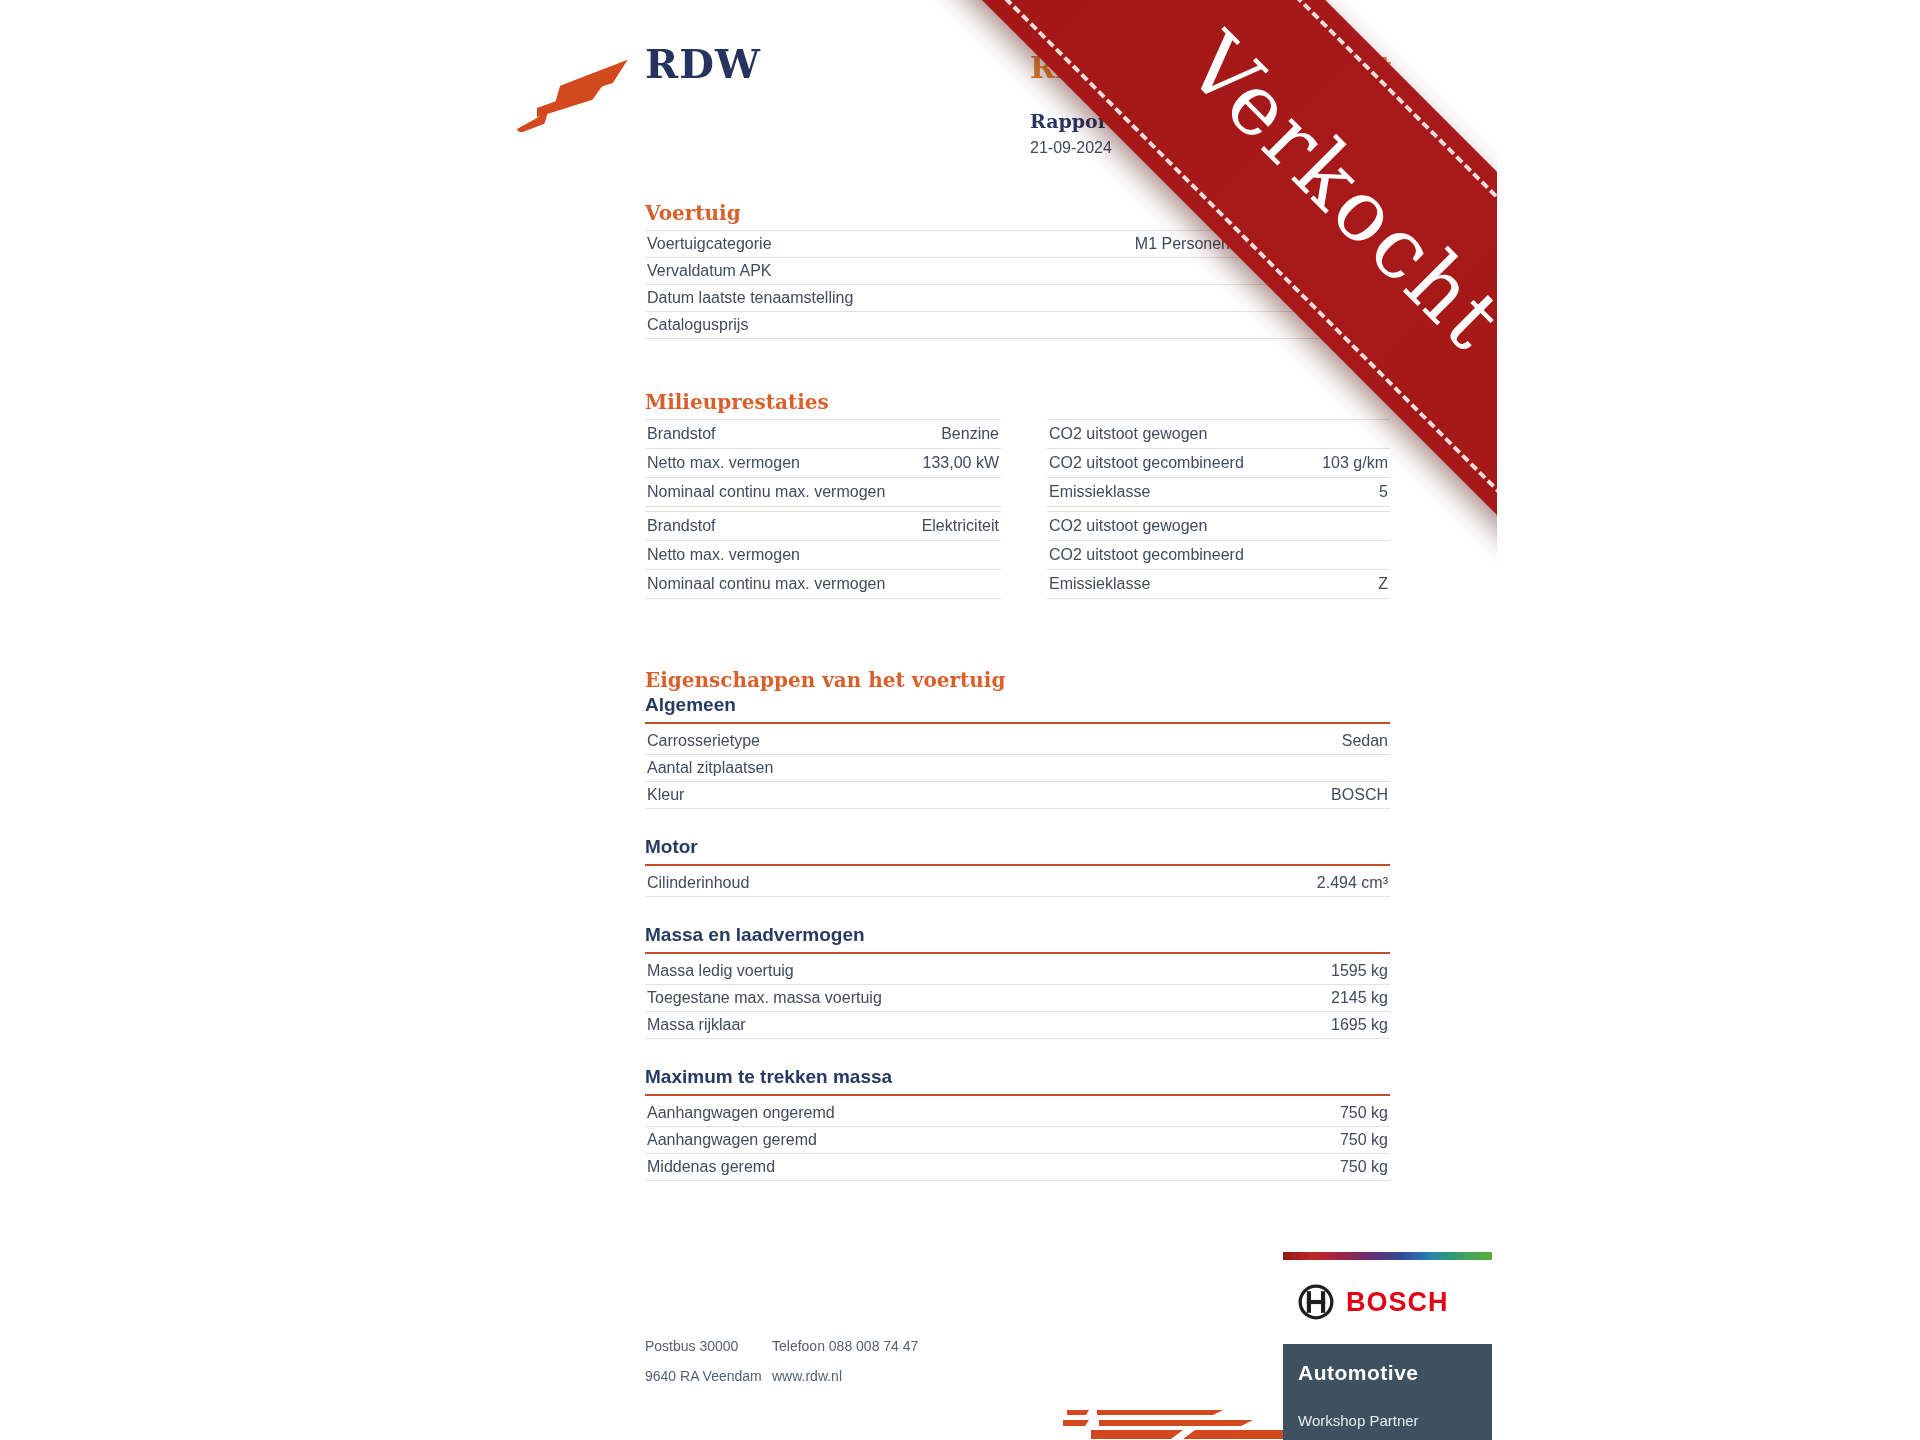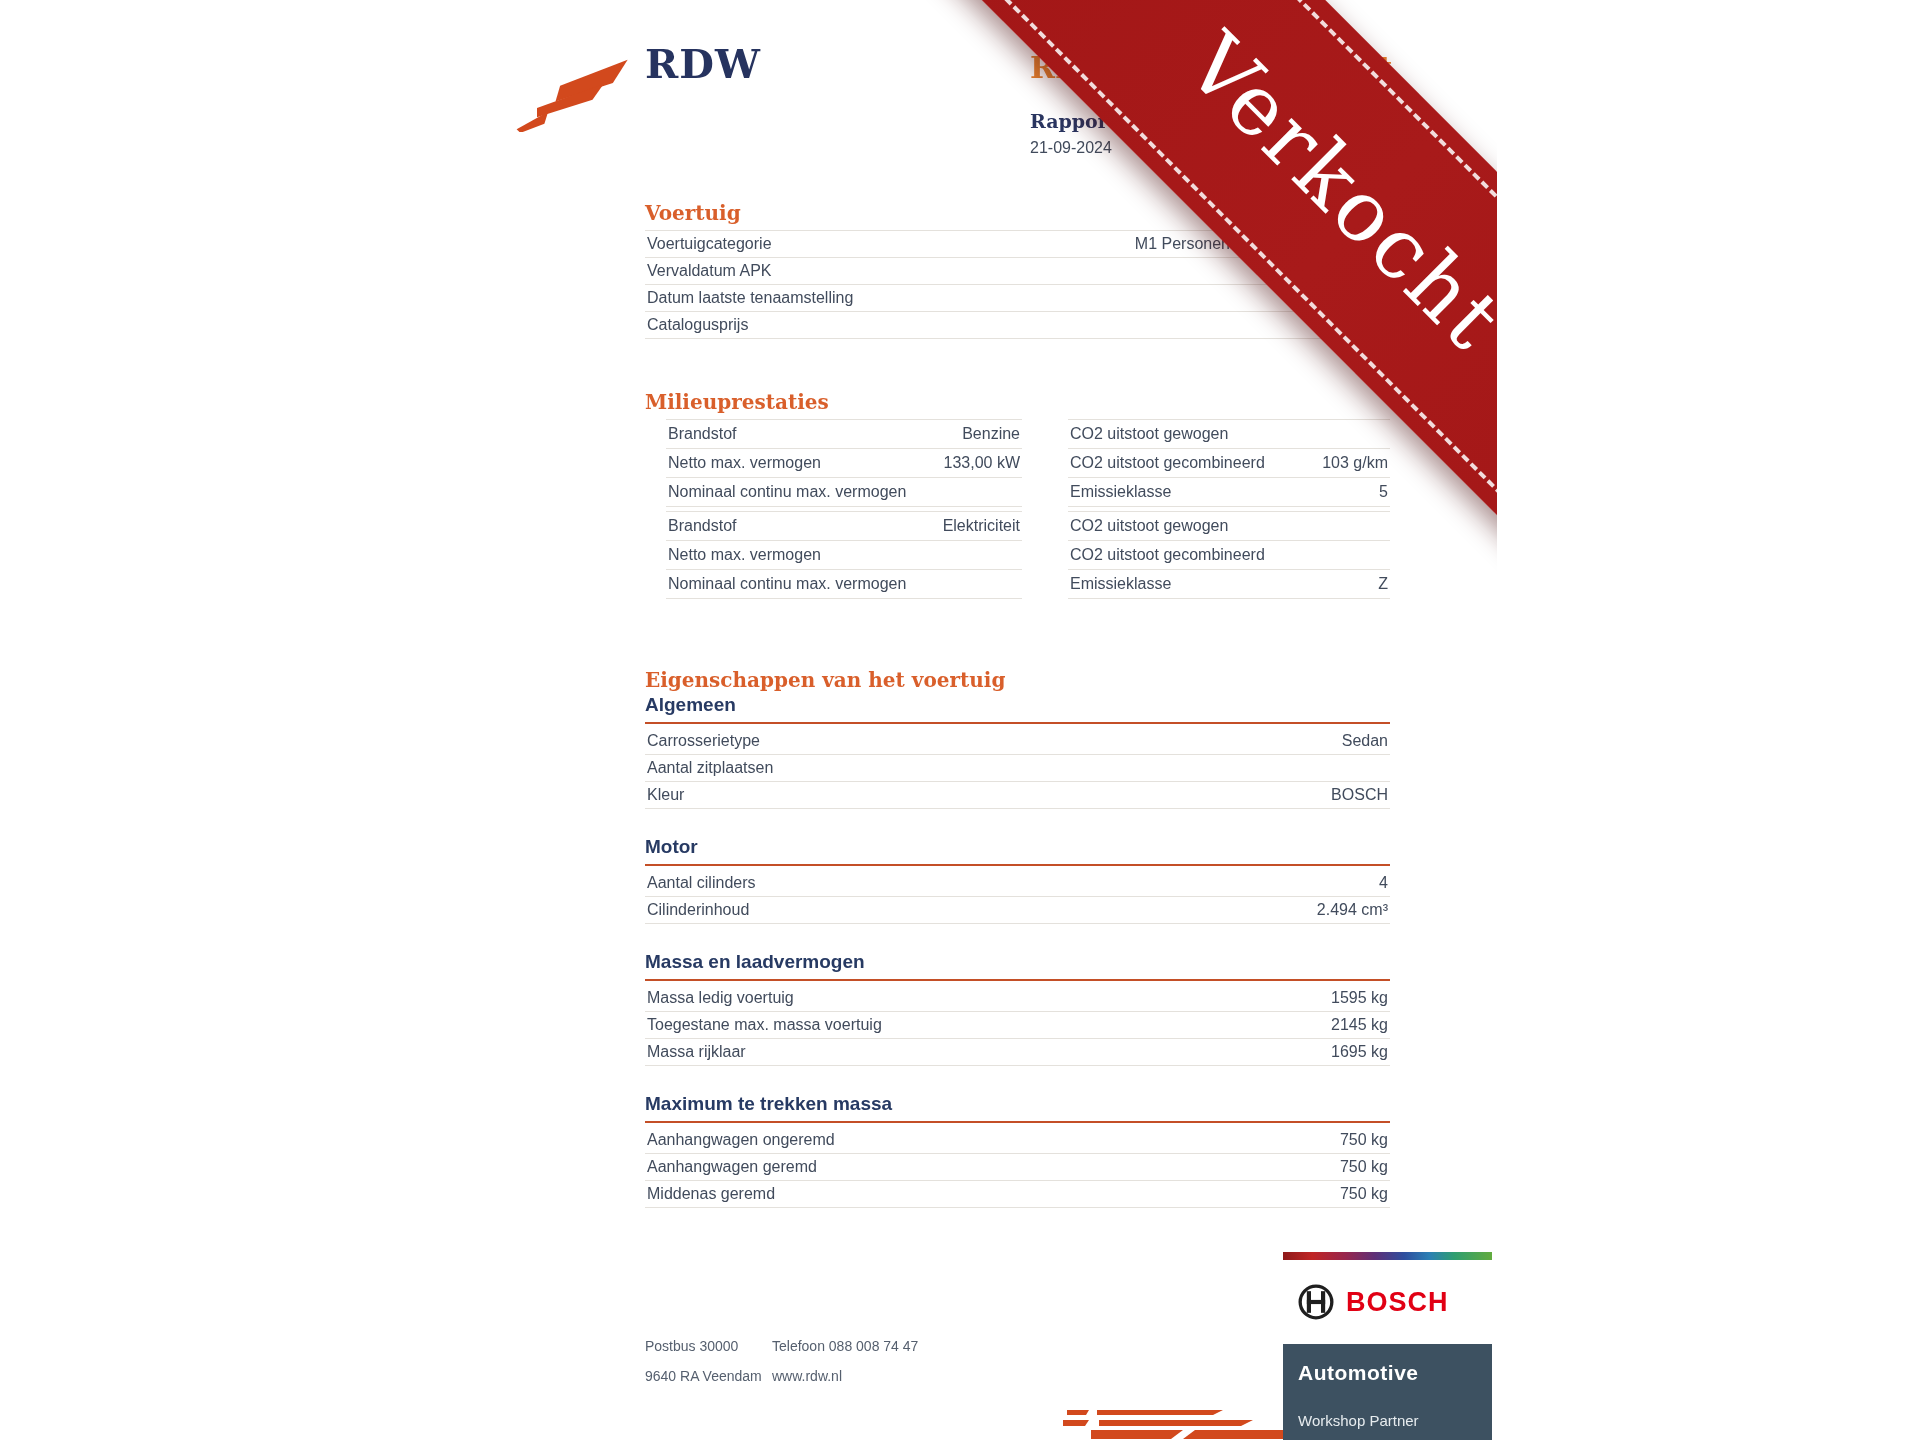--- a/index.html
+++ b/index.html
@@ -51,21 +51,21 @@
     display:flex;justify-content:space-between;align-items:center;
     border-bottom:1px solid #e4e1dc;padding:4px 2px;
     font-size:16px;color:#414b5c;min-height:17px;
   }
   .table.topline > .row:first-child{border-top:1px solid #e4e1dc;}
   .row .value{text-align:right;white-space:nowrap;}
   .row .value.pad-r{padding-right:158px;}
 
   
   .mtable{margin-top:4px;}
-  .mrow{display:flex;font-size:16px;color:#414b5c;margin-left:21px;}
+  .mrow{display:flex;font-size:16px;color:#414b5c;}
   .mrow .half{
     display:flex;justify-content:space-between;align-items:center;
     border-bottom:1px solid #e4e1dc;padding:5px 2px;min-height:17px;
   }
   .mrow .h1{width:352px;flex:0 0 352px;}
   .mrow .h2{flex:1;margin-left:46px;}
   .mtable .mrow:first-child .half{border-top:1px solid #e4e1dc;}
   .half .value{text-align:right;white-space:nowrap;}
 
   
@@ -238,24 +238,20 @@
       </div>
       <div class="row">
         <span class="label">Kleur</span>
         <span class="value">BOSCH</span>
       </div>
     </div>
 
     <div class="sub-heading gap26">Motor</div>
     <div class="table">
       <div class="row">
-        <span class="label">Aantal cilinders</span>
-        <span class="value">4</span>
-      </div>
-      <div class="row">
         <span class="label">Cilinderinhoud</span>
         <span class="value">2.494 cm³</span>
       </div>
     </div>
 
     <div class="sub-heading gap26">Massa en laadvermogen</div>
     <div class="table">
       <div class="row">
         <span class="label">Massa ledig voertuig</span>
         <span class="value">1595 kg</span>

